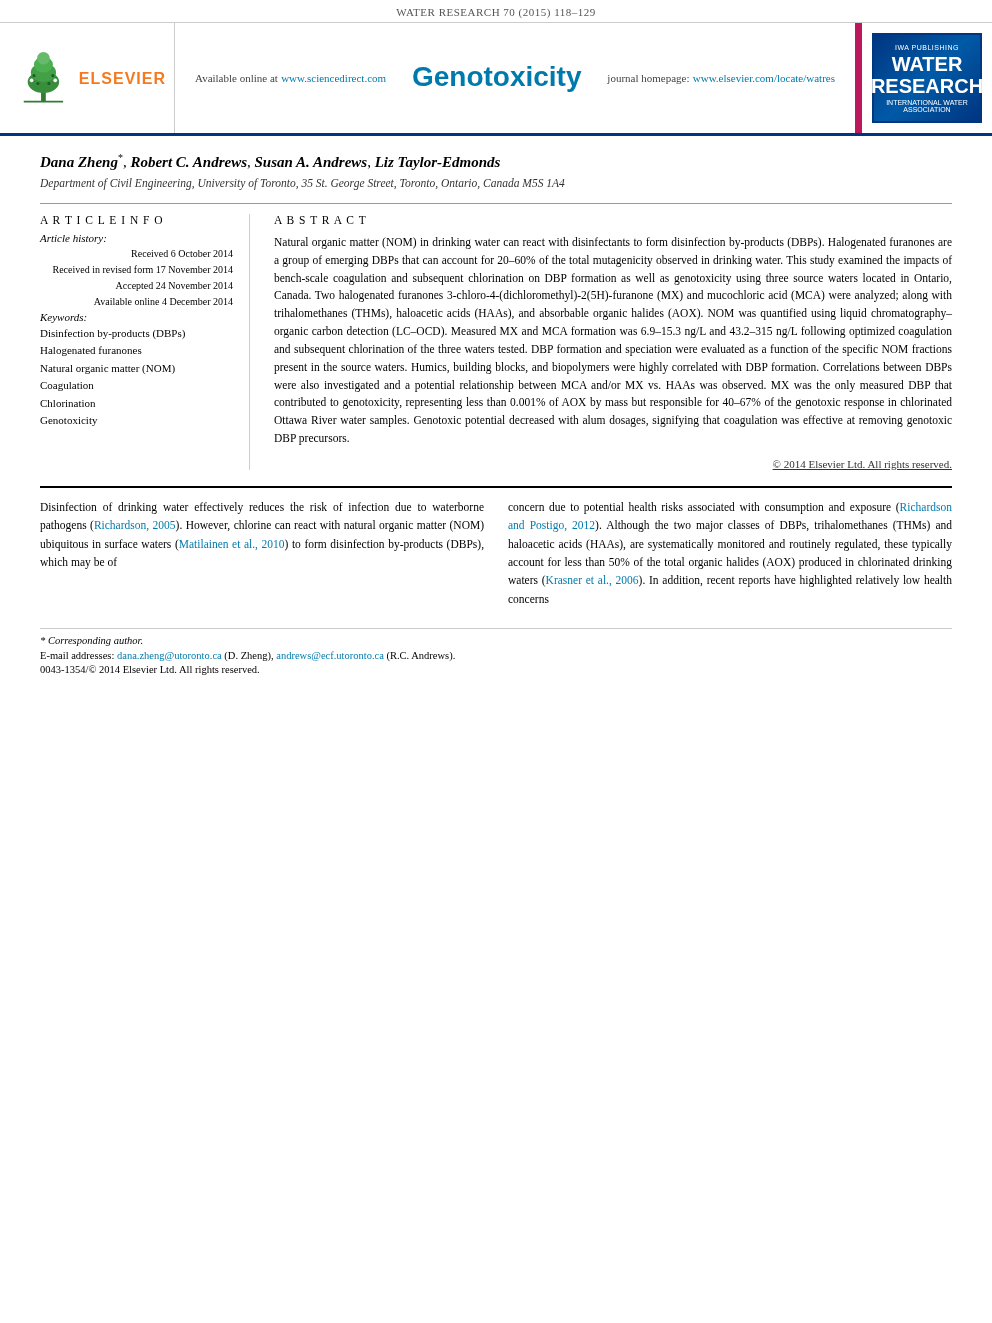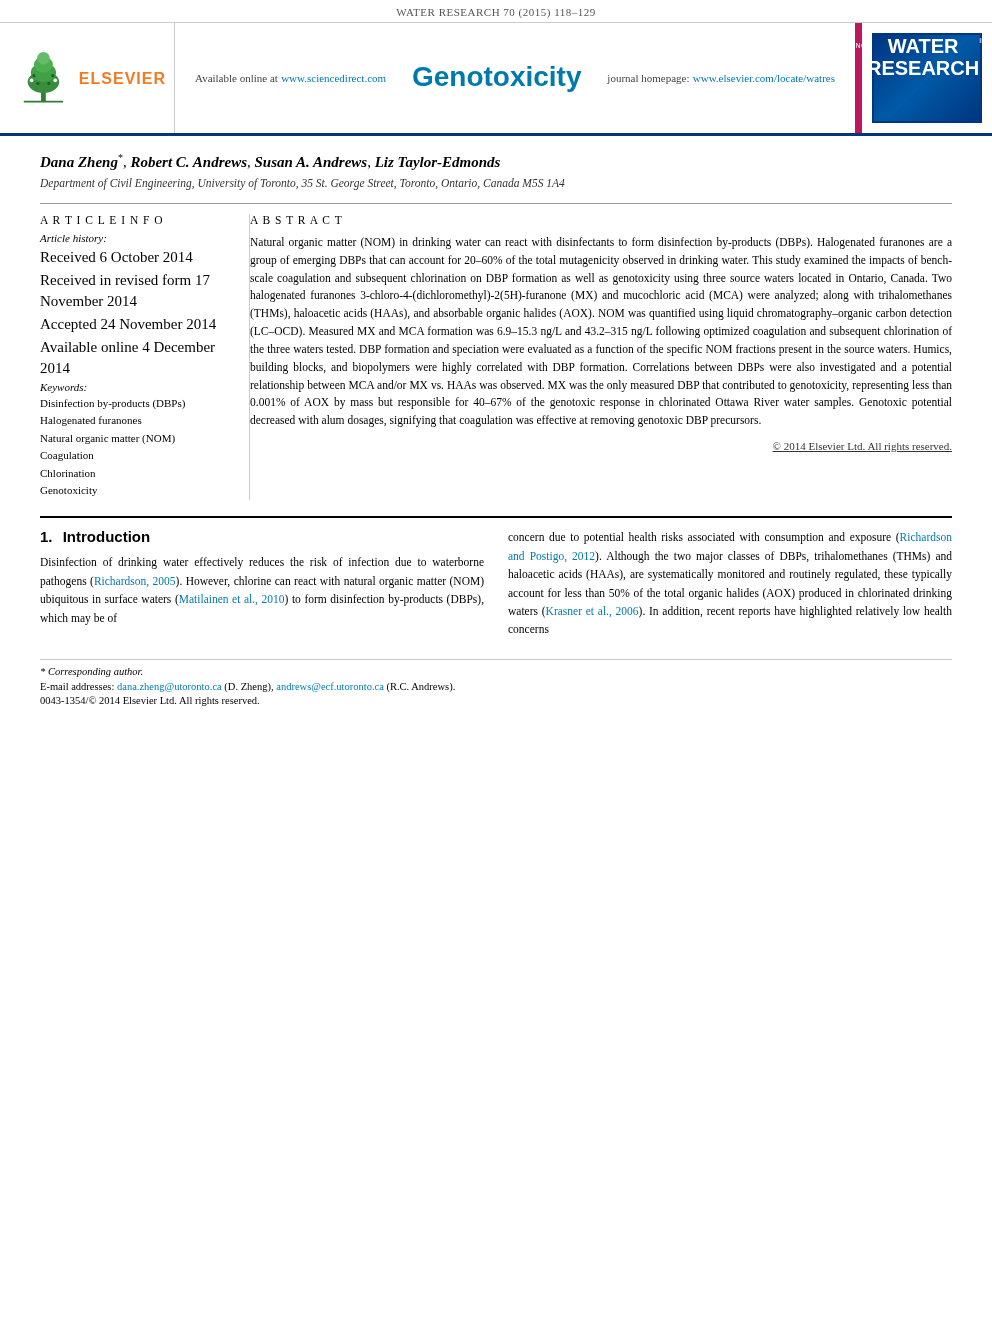--- a/index.html
+++ b/index.html
@@ -112,22 +112,22 @@
       justify-content: center;
       padding: 8px;
     }
 
     .wr-logo {
       width: 110px;
       height: 90px;
       background: linear-gradient(135deg, #003580 0%, #005aa7 50%, #003580 100%);
       border: 2px solid #003580;
       display: flex;
-      flex-direction: row;
-      align-items: flex-start;
+      flex-direction: column;
+      align-items: center;
       justify-content: center;
       color: #fff;
       font-family: Arial, sans-serif;
     }
 
     .wr-logo-top {
       font-size: 7px;
       letter-spacing: 0.5px;
       text-align: center;
       margin-bottom: 2px;
@@ -207,20 +207,21 @@
     
     .thin-divider {
       border: none;
       border-top: 1px solid #999;
       margin: 10px 0;
     }
 
     
     .article-body {
       display: flex;
+      gap: 24px;
       margin-top: 10px;
     }
 
     .article-info-col {
       width: 210px;
       flex-shrink: 0;
       font-size: 11px;
       border-right: 1px solid #ccc;
       padding-right: 16px;
     }
@@ -234,23 +235,24 @@
       font-weight: normal;
     }
 
     .history-label {
       font-style: italic;
       font-size: 11px;
       margin-bottom: 3px;
     }
 
     .history-item {
-      font-size: 15px;
+      font-size: 10px;
       margin-bottom: 2px;
       line-height: 1.4;
+      text-align: right;
     }
 
     .keywords-section {
       margin-top: 0;
     }
 
     .keywords-title {
       font-style: italic;
       font-size: 11px;
       margin-bottom: 3px;
@@ -470,24 +472,20 @@
         <div class="copyright-line">© 2014 Elsevier Ltd. All rights reserved.</div>
       </div>
 
     </div>
 
     <hr class="thick-divider">
 
     <div class="intro-section">
 
       <div class="intro-left">
-        <div class="section-heading">
-          <span class="section-num">1.</span>
-          <span>Introduction</span>
-        </div>
         <p class="intro-text">
           Disinfection of drinking water effectively reduces the risk of infection due to waterborne pathogens (<a class="ref-link">Richardson, 2005</a>). However, chlorine can react with natural organic matter (NOM) ubiquitous in surface waters (<a class="ref-link">Matilainen et al., 2010</a>) to form disinfection by-products (DBPs), which may be of
         </p>
       </div>
 
       <div class="intro-right">
         <p class="intro-text">
           concern due to potential health risks associated with consumption and exposure (<a class="ref-link">Richardson and Postigo, 2012</a>). Although the two major classes of DBPs, trihalomethanes (THMs) and haloacetic acids (HAAs), are systematically monitored and routinely regulated, these typically account for less than 50% of the total organic halides (AOX) produced in chlorinated drinking waters (<a class="ref-link">Krasner et al., 2006</a>). In addition, recent reports have highlighted relatively low health concerns
         </p>
       </div>

